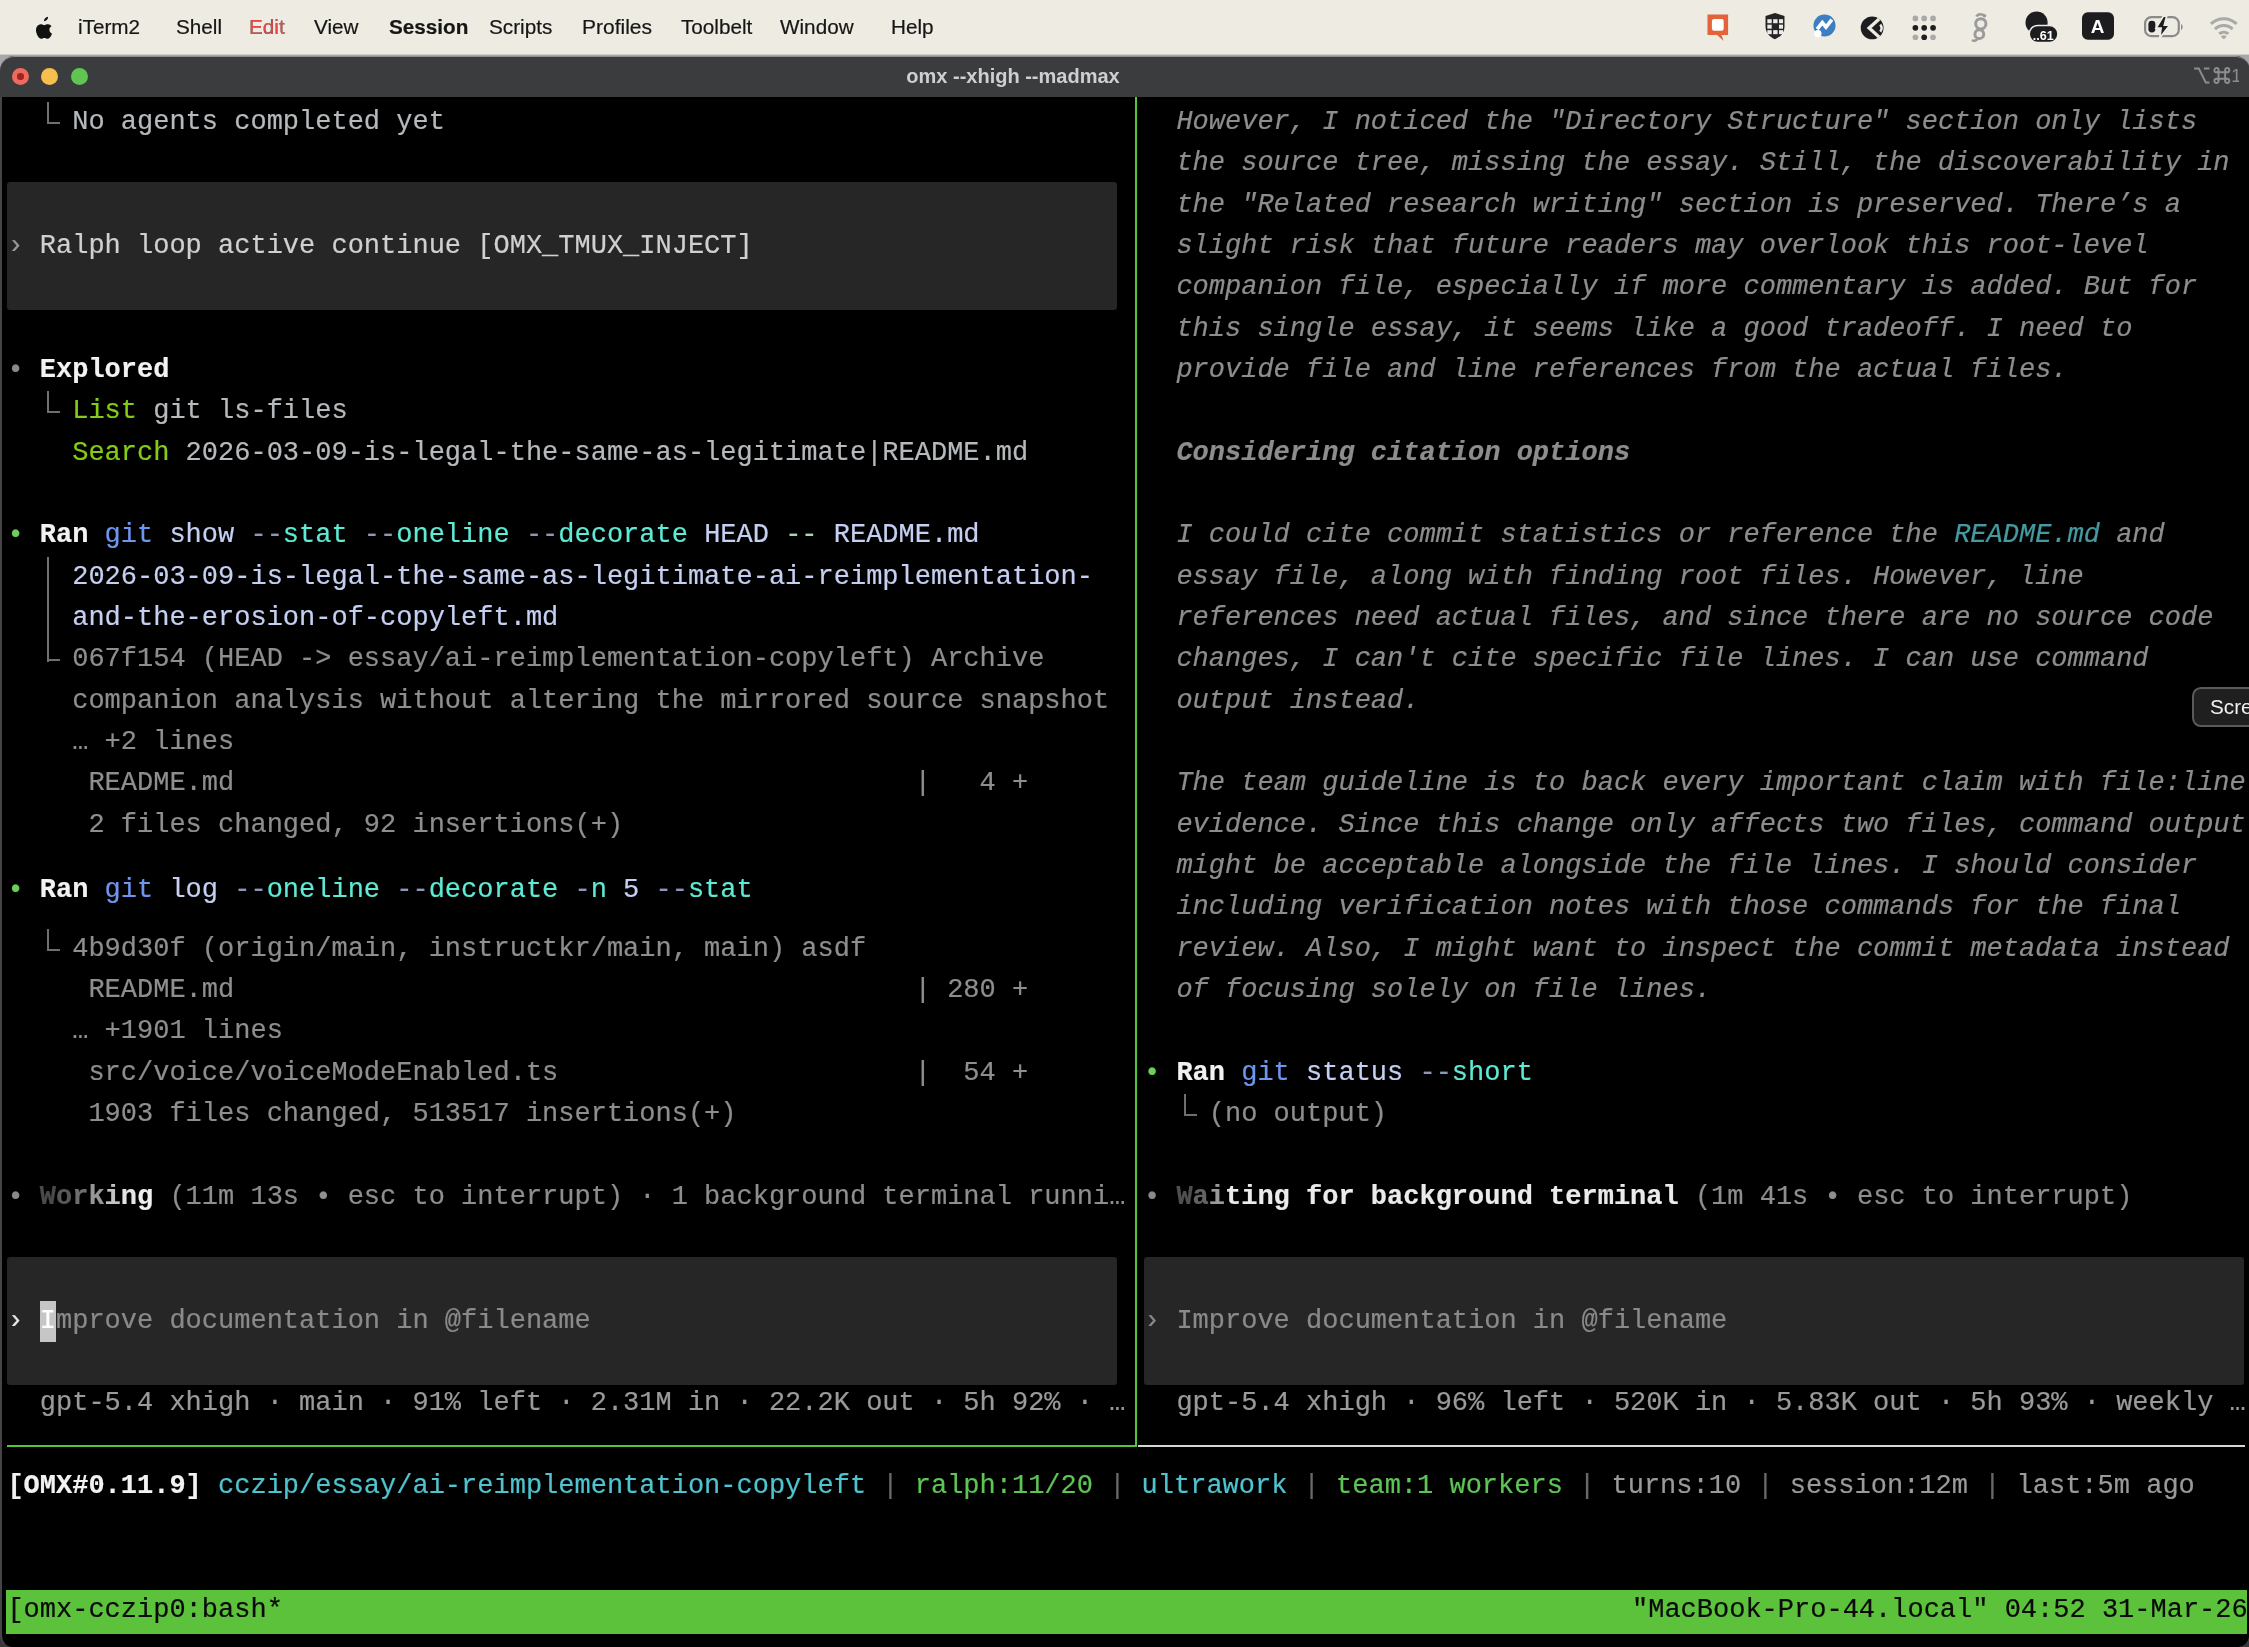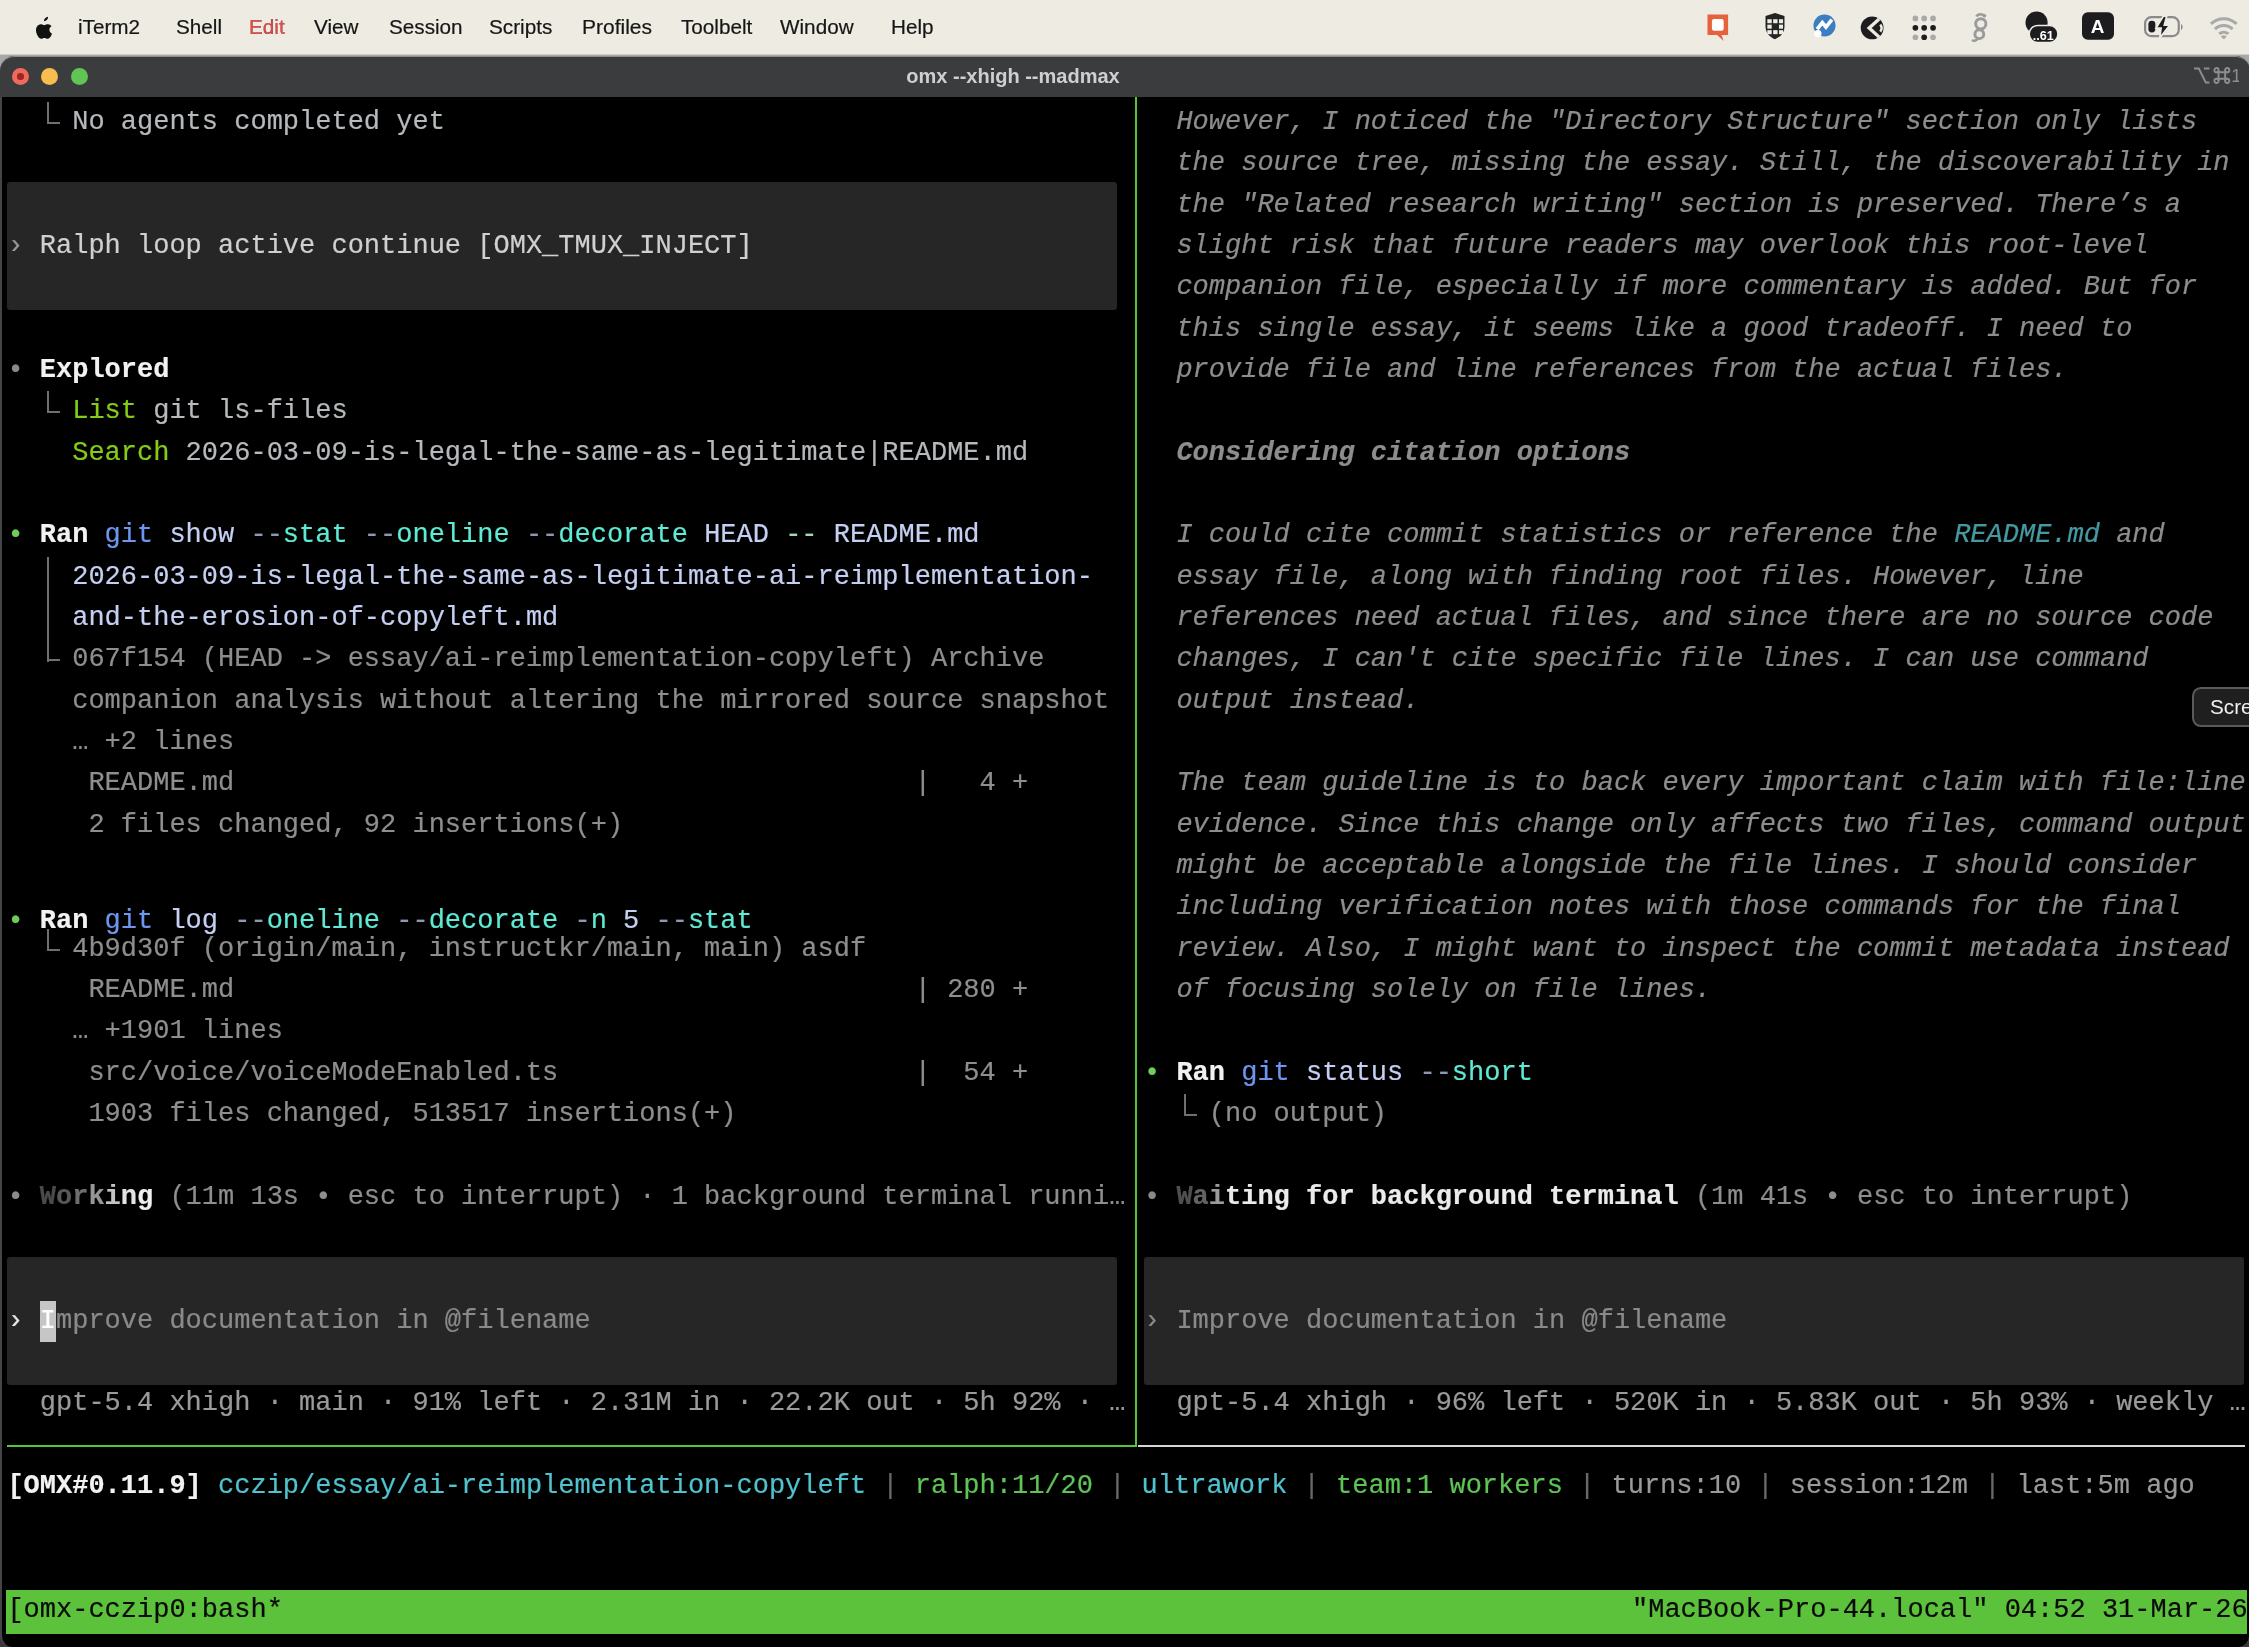--- a/index.html
+++ b/index.html
@@ -29,21 +29,21 @@
 <circle cx="31.7" cy="20.3" r="2.9"></circle>
       <circle cx="46.3" cy="20.3" r="2.9"></circle>
 </g>
 <text x="52" y="22" fill="#8d8d8d" font-size="25" font-family="Liberation Sans">1</text>
 </svg>
 <div style="position:absolute;left:0;top:0;width:2250px;height:54px;background:#edebe2;border-bottom:0.7px solid #cfcdc6"></div>
 <div style="position:absolute;left:78px;top:0;height:54px;line-height:54px;font-size:20.7px;font-weight:400;color:#161616;-webkit-text-stroke:0.2px #161616">iTerm2</div>
 <div style="position:absolute;left:176px;top:0;height:54px;line-height:54px;font-size:20.7px;font-weight:400;color:#161616;-webkit-text-stroke:0.2px #161616">Shell</div>
 <div style="position:absolute;left:249px;top:0;height:54px;line-height:54px;font-size:20.7px;font-weight:400;color:#ef4444;-webkit-text-stroke:0.2px #161616">Edit</div>
 <div style="position:absolute;left:314px;top:0;height:54px;line-height:54px;font-size:20.7px;font-weight:400;color:#161616;-webkit-text-stroke:0.2px #161616">View</div>
-<div style="position:absolute;left:389px;top:0;height:54px;line-height:54px;font-size:20.7px;font-weight:400;color:#161616;-webkit-text-stroke:0.2px #161616">Session</div>
+<div style="position:absolute;left:389px;top:0;height:54px;line-height:54px;font-size:20.7px;font-weight:700;color:#161616;-webkit-text-stroke:0.2px #161616">Session</div>
 <div style="position:absolute;left:489px;top:0;height:54px;line-height:54px;font-size:20.7px;font-weight:400;color:#161616;-webkit-text-stroke:0.2px #161616">Scripts</div>
 <div style="position:absolute;left:582px;top:0;height:54px;line-height:54px;font-size:21px;font-weight:400;color:#161616;-webkit-text-stroke:0.2px #161616">Profiles</div>
 <div style="position:absolute;left:681px;top:0;height:54px;line-height:54px;font-size:20.7px;font-weight:400;color:#161616;-webkit-text-stroke:0.2px #161616">Toolbelt</div>
 <div style="position:absolute;left:780px;top:0;height:54px;line-height:54px;font-size:20.7px;font-weight:400;color:#161616;-webkit-text-stroke:0.2px #161616">Window</div>
 <div style="position:absolute;left:891px;top:0;height:54px;line-height:54px;font-size:20.7px;font-weight:400;color:#161616;-webkit-text-stroke:0.2px #161616">Help</div>
 <svg style="position:absolute;left:34px;top:15.5px" width="20" height="23.6" viewBox="0 0 170 195">
 <path fill="#111" d="M150.37 155.25c-2.45 5.66-5.35 10.87-8.71 15.66-4.58 6.53-8.33 11.05-11.22 13.56-4.48 4.12-9.28 6.23-14.42 6.35-3.69 0-8.14-1.05-13.32-3.18-5.2-2.12-9.97-3.17-14.34-3.17-4.58 0-9.49 1.05-14.75 3.17-5.26 2.13-9.5 3.24-12.74 3.35-4.93.21-9.84-1.96-14.75-6.52-3.13-2.73-7.04-7.41-11.73-14.04-5.03-7.08-9.17-15.29-12.41-24.65-3.47-10.11-5.21-19.9-5.21-29.38 0-10.86 2.35-20.22 7.04-28.07 3.69-6.3 8.61-11.28 14.76-14.93s12.79-5.51 19.95-5.63c3.92 0 9.05 1.21 15.43 3.59 6.36 2.39 10.45 3.6 12.24 3.6 1.34 0 5.88-1.42 13.57-4.24 7.28-2.62 13.42-3.7 18.45-3.28 13.63 1.1 23.87 6.47 30.68 16.15-12.19 7.39-18.22 17.73-18.1 31 .11 10.34 3.86 18.94 11.23 25.77 3.34 3.17 7.07 5.62 11.22 7.36-.9 2.61-1.85 5.11-2.86 7.51zM119.11 7.24c0 8.1-2.96 15.67-8.86 22.67-7.12 8.32-15.73 13.13-25.07 12.38a25.22 25.22 0 0 1-.19-3.07c0-7.78 3.39-16.1 9.4-22.91 3-3.45 6.82-6.31 11.45-8.6 4.62-2.25 8.99-3.5 13.1-3.74.12 1.08.17 2.17.17 3.27z"></path>
   </svg>
 <svg style="position:absolute;left:1706px;top:13.3px" width="23.6" height="28" viewBox="0 0 32 38">
 <path fill="#e4633a" d="M2 2h28v28h-9l3 8-9-8H2z"></path>
@@ -140,21 +140,21 @@
 <div class="ln " style="left:7.4px;top:391px"><i class="lt">    </i><i class="tl">List</i><i class="lt"> git ls-files</i></div>
 <div class="ln " style="left:7.4px;top:433px"><i class="lt">    </i><i class="tl">Search</i><i class="lt"> 2026-03-09-is-legal-the-same-as-legitimate|README.md</i></div>
 <div class="ln " style="left:7.4px;top:515px"><i class="gb">• </i><i class="W">Ran</i> <i class="bl">git</i> <i class="pw">show</i> <i class="fd">--</i><i class="pk">stat</i> <i class="fd">--</i><i class="pk">oneline</i> <i class="fd">--</i><i class="pk">decorate</i> <i class="pw">HEAD</i> <i class="mt">--</i> <i class="pw">README.md</i></div>
 <div class="ln " style="left:7.4px;top:557px"><i class="pw">    2026-03-09-is-legal-the-same-as-legitimate-ai-reimplementation-</i></div>
 <div class="ln " style="left:7.4px;top:598px"><i class="pw">    and-the-erosion-of-copyleft.md</i></div>
 <div class="ln " style="left:7.4px;top:639px"><i class="g">    067f154 (HEAD -&gt; essay/ai-reimplementation-copyleft) Archive</i></div>
 <div class="ln " style="left:7.4px;top:681px"><i class="g">    companion analysis without altering the mirrored source snapshot</i></div>
 <div class="ln " style="left:7.4px;top:722px"><i class="g">    … +2 lines</i></div>
 <div class="ln " style="left:7.4px;top:763px"><i class="g">     README.md                                          |   4 +</i></div>
 <div class="ln " style="left:7.4px;top:805px"><i class="g">     2 files changed, 92 insertions(+)</i></div>
-<div class="ln " style="left:7.4px;top:901px"><i class="gb">• </i><i class="W">Ran</i> <i class="bl">git</i> <i class="pw">log</i> <i class="fd">--</i><i class="pk">oneline</i> <i class="fd">--</i><i class="pk">decorate</i> <i class="fd">-</i><i class="pk">n</i> <i class="pw">5</i> <i class="fd">--</i><i class="pk">stat</i></div>
+<div class="ln " style="left:7.4px;top:870px"><i class="gb">• </i><i class="W">Ran</i> <i class="bl">git</i> <i class="pw">log</i> <i class="fd">--</i><i class="pk">oneline</i> <i class="fd">--</i><i class="pk">decorate</i> <i class="fd">-</i><i class="pk">n</i> <i class="pw">5</i> <i class="fd">--</i><i class="pk">stat</i></div>
 <div class="ln " style="left:7.4px;top:929px"><i class="g">    4b9d30f (origin/main, instructkr/main, main) asdf</i></div>
 <div class="ln " style="left:7.4px;top:970px"><i class="g">     README.md                                          | 280 +</i></div>
 <div class="ln " style="left:7.4px;top:1011px"><i class="g">    … +1901 lines</i></div>
 <div class="ln " style="left:7.4px;top:1053px"><i class="g">     src/voice/voiceModeEnabled.ts                      |  54 +</i></div>
 <div class="ln " style="left:7.4px;top:1094px"><i class="g">     1903 files changed, 513517 insertions(+)</i></div>
 <div class="ln " style="left:7.4px;top:1177px"><i class="yb">• </i><i style="color:#4a4a4a;font-weight:700">W</i><i style="color:#585858;font-weight:700">o</i><i style="color:#6e6e6e;font-weight:700">r</i><i style="color:#969696;font-weight:700">k</i><i style="color:#c4c4c4;font-weight:700">i</i><i style="color:#e4e4e4;font-weight:700">n</i><i style="color:#efefef;font-weight:700">g</i><i class="g"> (11m 13s • esc to interrupt) · 1 background terminal runni…</i></div>
 <div class="ln " style="left:7.4px;top:1301px"><i style="color:#e8e8e8">› </i><i style="color:#ffffff">I</i><i class="ph">mprove documentation in @filename</i></div>
 <div class="ln " style="left:7.4px;top:1383px"><i class="st">  gpt-5.4 xhigh · main · 91% left · 2.31M in · 22.2K out · 5h 92% · …</i></div>
 <div class="ln itc" style="left:1144px;top:102px"><i class="it">  However, I noticed the "Directory Structure" section only lists</i></div>
 <div class="ln itc" style="left:1144px;top:143px"><i class="it">  the source tree, missing the essay. Still, the discoverability in</i></div>

